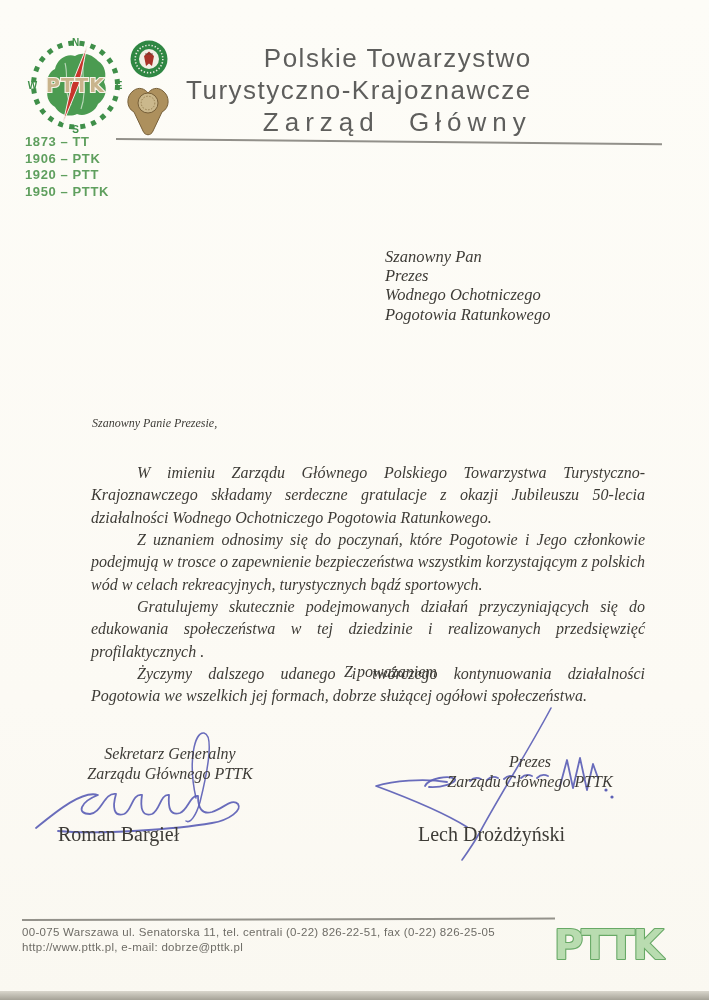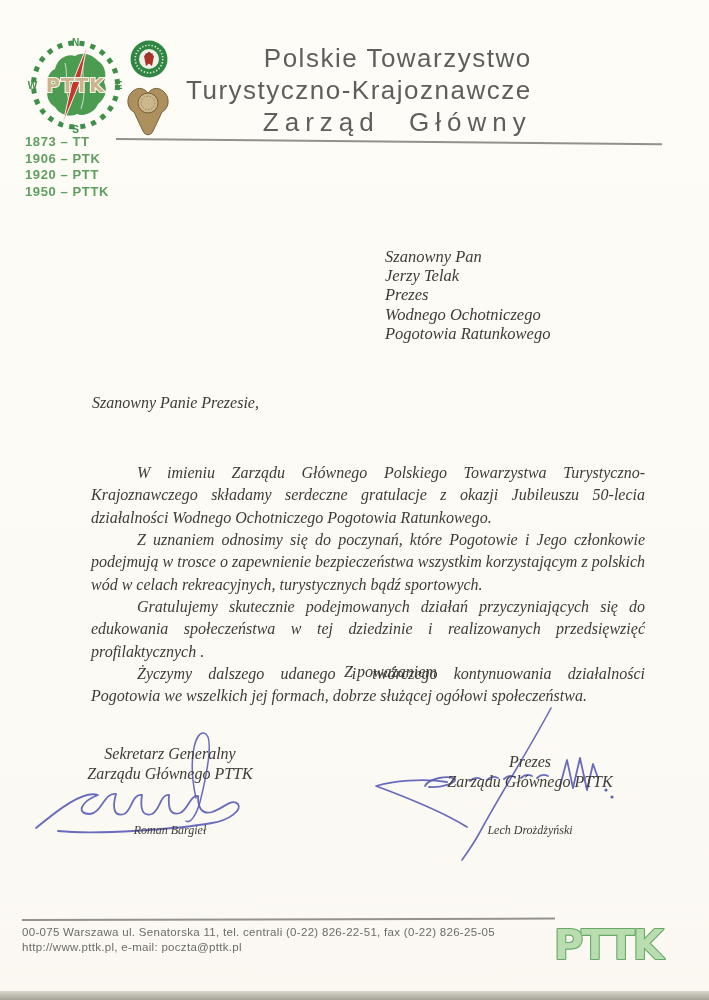--- a/index.html
+++ b/index.html
@@ -42,40 +42,40 @@
     font-style:italic;font-size:17px;color:#3e3c37;
     white-space:nowrap;
   }
   
   .recipient{
     left:385px;top:247px;
     font-style:italic;font-size:16.5px;line-height:19.2px;
     color:#3d3b36;white-space:nowrap;
   }
   .salutation{
-    left:92px;top:394px;
-    font-style:italic;font-size:16px;color:#3d3b36;
+    left:92px;top:416px;
+    font-style:italic;font-size:12px;color:#3d3b36;
   }
   .body-text{
     left:91px;top:462px;width:554px;
     font-style:italic;font-size:16px;line-height:22.35px;
     text-align:justify;color:#3d3b36;
   }
   .body-text p{margin:0;text-indent:46px;}
   .closing{
     left:344px;top:663px;
     font-style:italic;font-size:16px;color:#3d3b36;font-family:Liberation Serif, serif;
   }
   .sig-title{
     font-style:italic;font-size:16px;line-height:20px;
     color:#3d3b36;text-align:center;width:224px;
   }
   .sig-name{
-    font-style:italic;font-size:12px;color:#3d3b36;
-    text-align:center;width:224px;
+    font-size:20px;color:#3d3b36;
+    text-align:left;width:224px;
   }
   .ink{stroke:#5c60b6;fill:none;stroke-linecap:round;stroke-linejoin:round;opacity:0.92;}
   
   .footer-rule{
     left:22px;top:919px;width:533px;height:2px;background:#94928b;
     transform:rotate(-0.15deg);transform-origin:left center;
   }
   .footer-text{
     left:22px;top:925px;
     font-family:"Liberation Sans", sans-serif;
@@ -130,21 +130,20 @@
   <div class="abs years">
     <div>1873 – TT</div>
     <div>1906 – PTK</div>
     <div>1920 – PTT</div>
     <div>1950 – PTTK</div>
   </div>
 
 
   <div class="abs recipient">
     <div>Szanowny Pan</div>
-    <div>Jerzy Telak</div>
     <div>Prezes</div>
     <div>Wodnego Ochotniczego</div>
     <div>Pogotowia Ratunkowego</div>
   </div>
 
   <div class="abs salutation">Szanowny Panie Prezesie,</div>
 
   <div class="abs body-text">
     <p>W imieniu Zarządu Głównego Polskiego Towarzystwa Turystyczno-Krajoznawczego składamy serdeczne gratulacje z okazji Jubileuszu 50-lecia działalności Wodnego Ochotniczego Pogotowia Ratunkowego.</p>
     <p>Z uznaniem odnosimy się do poczynań, które Pogotowie i Jego członkowie podejmują w trosce o zapewnienie bezpieczeństwa wszystkim korzystającym z polskich wód w celach rekreacyjnych, turystycznych bądź sportowych.</p>
@@ -181,21 +180,21 @@
 
   <div class="abs sig-title" style="left:418px;top:752px;">
     <div>Prezes</div>
     <div>Zarządu Głównego PTTK</div>
   </div>
   <div class="abs sig-name" style="left:418px;top:823px;">Lech Drożdżyński</div>
 
   <div class="abs footer-rule"></div>
   <div class="abs footer-text">
     <div>00-075 Warszawa ul. Senatorska 11, tel. centrali (0-22) 826-22-51, fax (0-22) 826-25-05</div>
-    <div>http://www.pttk.pl, e-mail: poczta@pttk.pl</div>
+    <div>http://www.pttk.pl, e-mail: dobrze@pttk.pl</div>
   </div>
 
   <svg class="abs" style="left:552px;top:920px;" width="130" height="50" viewBox="0 0 130 50">
     <text x="2" y="39" font-family="DejaVu Sans, sans-serif" font-weight="bold" font-size="40" letter-spacing="-2" fill="#b9dcb0" stroke="#68a966" stroke-width="2.2" stroke-linejoin="round" style="paint-order:stroke">PTTK</text>
   </svg>
 
   <div class="abs scan-edge"></div>
 
 </div>
 

